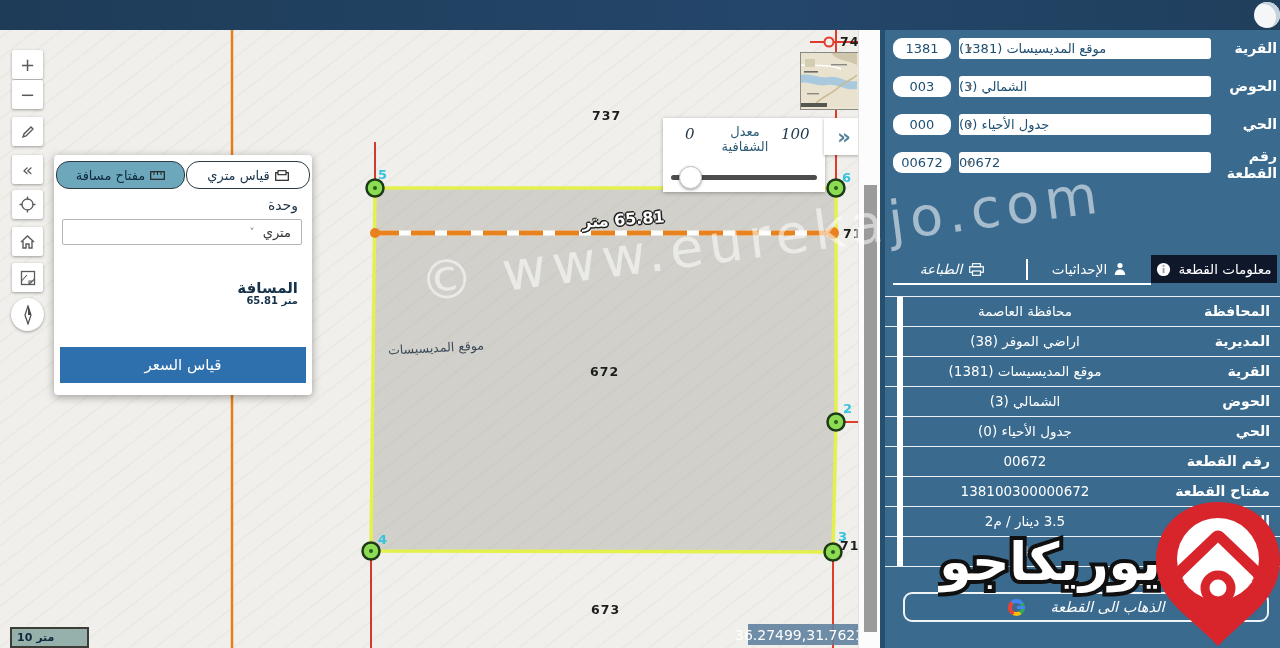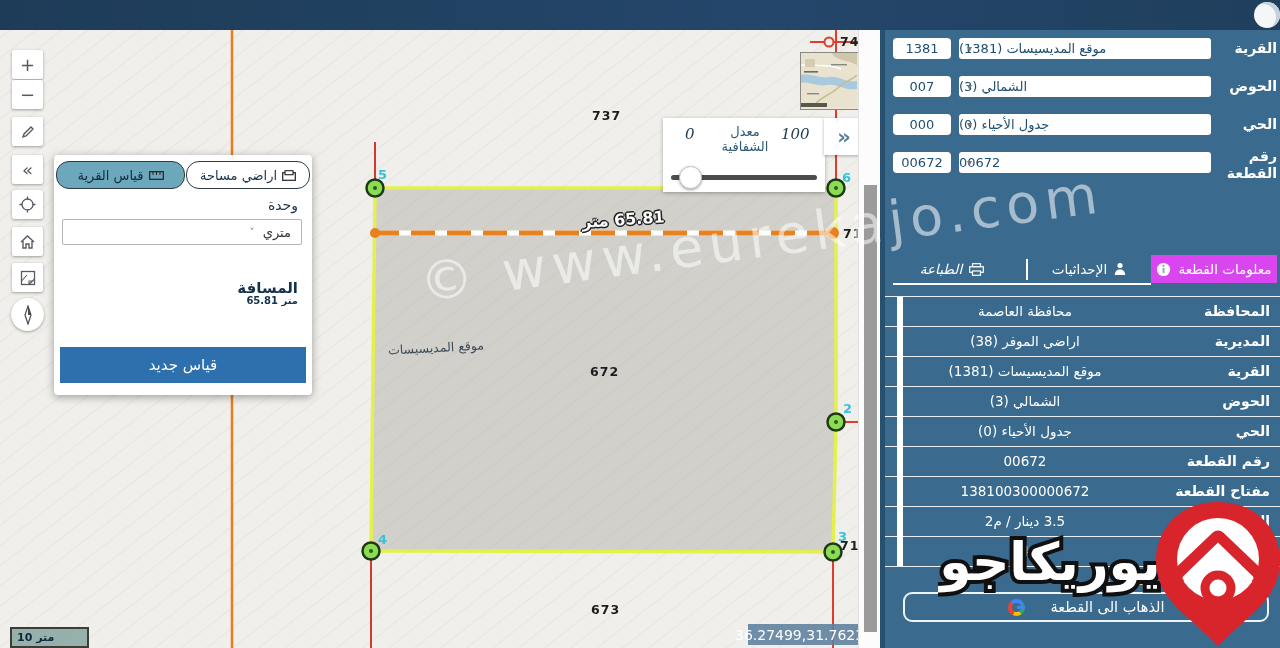--- a/index.html
+++ b/index.html
@@ -51,37 +51,37 @@
   
   .scalebox{left:10px;top:597px;width:70px;height:17px;border:2px solid #3d3d38;background:rgba(124,159,153,.78);
             color:#0f283c;font-size:11px;font-weight:bold;display:flex;align-items:center;padding-left:5px;direction:ltr;}
   .coords{left:748px;top:594px;width:112px;height:21px;background:rgba(96,130,160,.9);color:#fff;font-size:14px;
           display:flex;align-items:center;justify-content:center;z-index:22;}
   
   .scroll{left:858px;top:30px;width:22px;height:618px;background:#fcfcfc;border-left:1px solid #e0e0e0;}
   .thumb{left:5px;top:155px;width:13px;height:447px;background:#9b9b9b;}
   
   .sidebar{left:880px;top:30px;width:400px;height:618px;background:#3a6b8f;border-left:5px solid #27506f;box-sizing:border-box;z-index:10;}
-  .fcode{left:8px;width:58px;height:21px;background:#fff;border-radius:4px;color:#1d4f72;font-size:13px;
+  .fcode{left:8px;width:58px;height:21px;background:#fff;border-radius:9px;color:#1d4f72;font-size:13px;
          display:flex;align-items:center;justify-content:center;}
   .fdrop{left:74px;width:252px;height:21px;background:#fff;border-radius:3px;color:#1d4f72;font-size:13px;
          display:flex;align-items:center;justify-content:flex-end;padding-right:9px;box-sizing:border-box;direction:rtl;}
   .fdrop .dchev{position:absolute;left:8px;color:#777;font-size:10px;}
   .flabel{left:330px;width:62px;color:#fff;font-size:14px;font-weight:bold;text-align:right;direction:rtl;line-height:17px;}
   .stab{top:225px;height:28px;display:flex;align-items:center;justify-content:center;gap:7px;color:#fff;font-size:13.5px;direction:ltr;}
-  .stab.active{background:#d946ef;}
+  .stab.active{background:#0f172a;}
   .tabsep{left:141px;top:229px;width:2px;height:21px;background:#fff;}
   .tabline{left:8px;top:253px;width:258px;height:2px;background:#fff;}
   .irow-label{color:#fff;font-size:14px;font-weight:bold;text-align:right;direction:rtl;position:absolute;right:10px;width:150px;}
   .irow-value{color:#fff;font-size:13.5px;text-align:center;direction:rtl;position:absolute;left:15px;width:250px;}
   .sep{left:0;width:400px;height:1px;background:rgba(255,255,255,.9);}
   .leftbar{left:12px;top:267px;width:6px;height:269px;background:#fff;}
   .note{right:12px;top:545px;color:#d8c08b;font-size:10.5px;direction:rtl;}
   .gobtn{left:18px;top:562px;width:366px;height:30px;border:2px solid #eef3f6;border-radius:9px;display:flex;
-         align-items:center;justify-content:center;gap:26px;color:#fff;font-size:14.5px;box-sizing:border-box;}
+         align-items:center;justify-content:center;gap:26px;color:#fff;font-size:14.5px;box-sizing:border-box;font-style:italic;}
   .gicon{width:17px;height:17px;border-radius:50%;position:relative;
          background:conic-gradient(from -40deg,#4285f4 0 95deg,#34a853 95deg 185deg,#fbbc05 185deg 245deg,#ea4335 245deg 360deg);}
   .gicon::before{content:'';position:absolute;inset:4px;border-radius:50%;background:#3a6b8f;}
   .gicon::after{content:'';position:absolute;right:0;top:7px;width:8px;height:3.5px;background:#4285f4;}
   
   .wm-text{left:420px;top:252px;transform:rotate(-7.5deg);transform-origin:left center;color:rgba(255,255,255,.55);
            font-size:54px;letter-spacing:6px;white-space:nowrap;z-index:50;direction:ltr;}
   .brand{left:938px;top:498px;z-index:55;}
 </style>
 </head>
@@ -205,57 +205,57 @@
       <rect x="0" y="50" width="26" height="4" fill="#55584f"></rect>
     </svg>
   </div>
 
   <div class="abs panel">
     <div class="abs ptab active" style="left:2px;width:127px;">
       <svg width="15" height="9" viewBox="0 0 15 9">
           <rect x="0.7" y="0.7" width="13.6" height="7.6" fill="none" stroke="#222" stroke-width="1.2"></rect>
           <path d="M4 0.7 V4 M7.5 0.7 V4 M11 0.7 V4" stroke="#222" stroke-width="1"></path>
         </svg>
-      <span>قياس القرية</span>
+      <span>مفتاح مسافة</span>
     </div>
     <div class="abs ptab" style="left:132px;width:122px;">
       <svg width="14" height="11" viewBox="0 0 14 11">
           <rect x="0.7" y="2.7" width="12.6" height="7.6" fill="none" stroke="#222" stroke-width="1.2"></rect>
           <rect x="3" y="0.7" width="8" height="4" fill="#fff" stroke="#222" stroke-width="1.1"></rect>
         </svg>
-      <span>اراضي مساحة</span>
+      <span>قياس متري</span>
     </div>
     <div class="abs punit-label">وحدة</div>
     <div class="abs pselect">
       <span class="chev">˅</span>
       <span>متري</span>
     </div>
     <div class="abs pdist-label">المسافة</div>
     <div class="abs pdist-value">متر 65.81</div>
-    <div class="abs pbtn">قياس جديد</div>
+    <div class="abs pbtn">قياس السعر</div>
   </div>
 
   <div class="abs scalebox">10 متر</div>
   <div class="abs coords">36.27499,31.76235</div>
 </div>
 
 <div class="abs scroll">
   <div class="abs thumb"></div>
 </div>
 
 <div class="abs sidebar">
 
   <div class="abs fcode" style="top:8px;">1381</div>
   <div class="abs fdrop" style="top:8px;">
       <span class="dchev">▾</span>
       <span>موقع المديسيسات (1381)</span>
     </div>
   <div class="abs flabel" style="top:10px;">القرية</div>
 
-  <div class="abs fcode" style="top:46px;">007</div>
+  <div class="abs fcode" style="top:46px;">003</div>
   <div class="abs fdrop" style="top:46px;">
       <span class="dchev">▾</span>
       <span>الشمالي (3)</span>
     </div>
   <div class="abs flabel" style="top:48px;">الحوض</div>
 
   <div class="abs fcode" style="top:84px;">000</div>
   <div class="abs fdrop" style="top:84px;">
       <span class="dchev">▾</span>
       <span>جدول الأحياء (0)</span>

